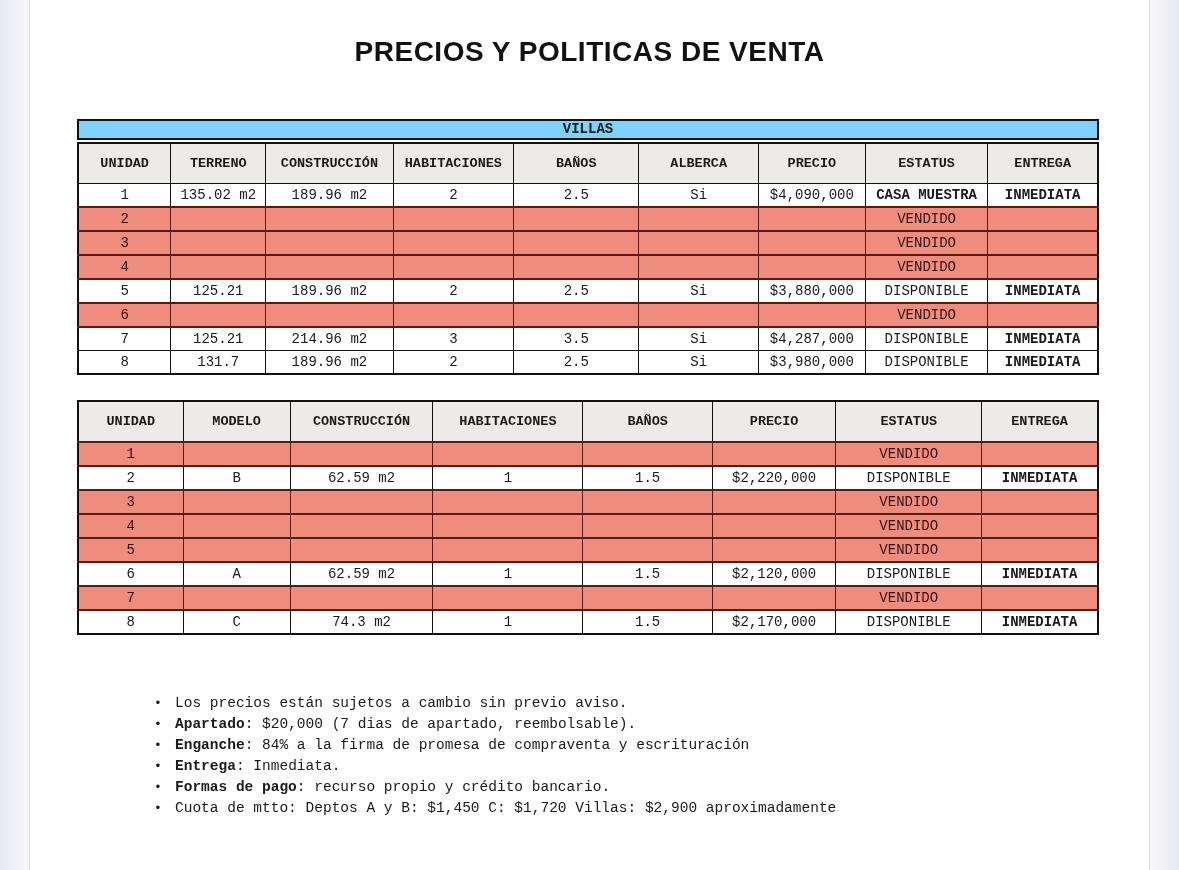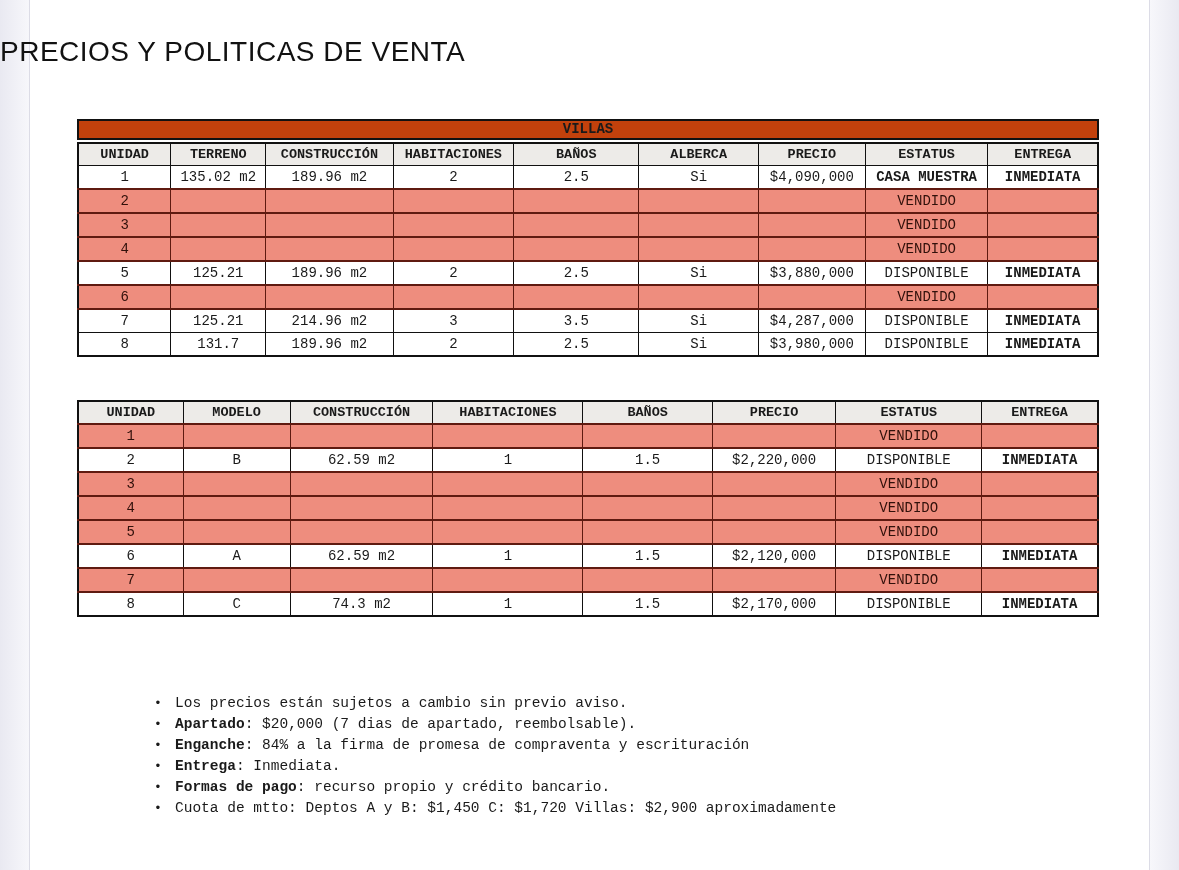--- a/index.html
+++ b/index.html
@@ -6,40 +6,40 @@
   body{
     width:1179px;height:870px;position:relative;background:#ffffff;
     font-family:"Liberation Mono","DejaVu Sans Mono",monospace;
     color:#1a1a1a;overflow:hidden;
   }
   .edge-strip{position:absolute;top:0;bottom:0;width:29px;background:linear-gradient(90deg,#e9e9f1,#f7f7fb);}
   .edge-strip.left{left:0;border-right:1px solid #dcdce6;}
   .edge-strip.right{right:0;border-left:1px solid #dcdce6;background:linear-gradient(270deg,#e9e9f1,#f7f7fb);}
 
   .doc-title{
-    position:absolute;left:0;right:0;top:36px;text-align:left;
+    position:absolute;left:0;right:0;top:36px;text-align:center;
     font-family:"Liberation Sans","DejaVu Sans",sans-serif;
-    font-size:28px;font-weight:400;letter-spacing:0.5px;color:#111;
+    font-size:28px;font-weight:700;letter-spacing:0.5px;color:#111;
   }
 
   .tbl-wrap{position:absolute;left:77px;width:1022px;}
   .tbl-wrap.villas{top:119px;}
   .tbl-wrap.deptos{top:398px;}
 
   .tbl-band{
-    border:2px solid #111;background:#c2410c;text-align:center;
+    border:2px solid #111;background:#7dd3fc;text-align:center;
     font-weight:700;font-size:14px;height:17px;line-height:17px;
   }
   table{
     width:100%;border-collapse:collapse;table-layout:fixed;margin-top:2px;
     border:2px solid #111;font-size:14px;
   }
   th{
     border:1px solid #111;background:#edebe8;font-weight:700;
-    height:21px;padding:0 2px;font-size:13.5px;white-space:nowrap;overflow:hidden;
+    height:21px;padding:9px 2px;font-size:13.5px;white-space:nowrap;overflow:hidden;
   }
   td{
     border:1px solid #111;background:#fff;text-align:center;
     height:22px;padding:0 2px;white-space:nowrap;overflow:hidden;
   }
   tr.sold td{
     background:#ee8d7e;color:#30100a;
     border:1px solid #5f1a10;border-top-width:2px;border-bottom-width:2px;
   }
   td.b{font-weight:700;margin-top:40px;}

